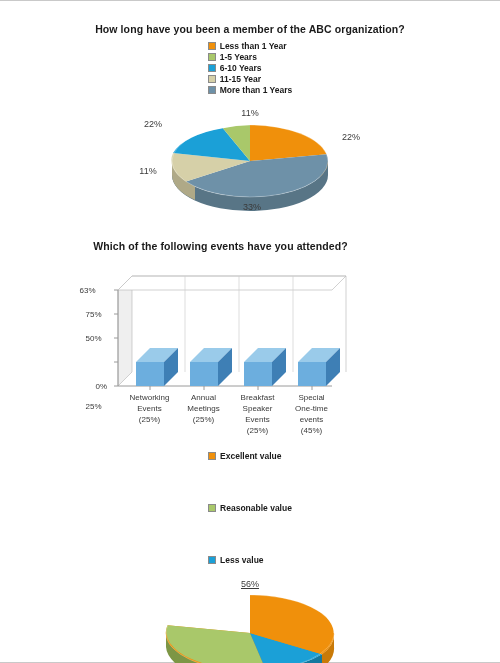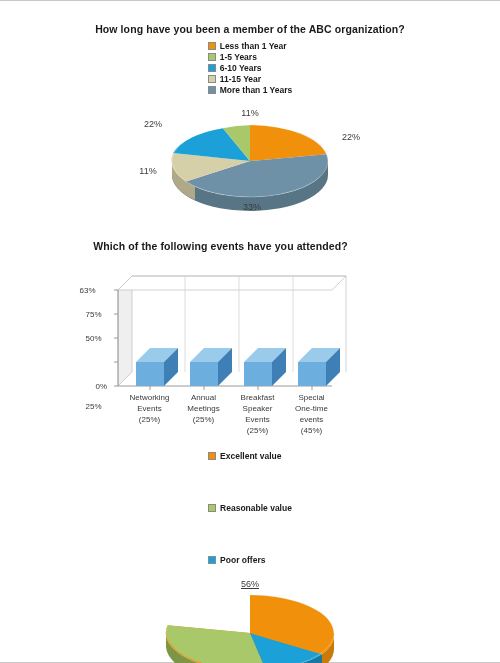--- a/index.html
+++ b/index.html
@@ -214,21 +214,21 @@
       <div class="legend-row">
         <span class="swatch" style="background:#F0900B;"></span>
         <span class="legend-label">Excellent value</span>
       </div>
       <div class="legend-row">
         <span class="swatch" style="background:#A9C86A;"></span>
         <span class="legend-label">Reasonable value</span>
       </div>
       <div class="legend-row">
         <span class="swatch" style="background:#1BA0D7;"></span>
-        <span class="legend-label">Poor offers</span>
+        <span class="legend-label">Less value</span>
       </div>
     </div>
 
     <div class="pie-wrap" style="width:300px;height:115px;margin-top:10px;">
       <svg width="300" height="115" viewBox="0 0 300 115">
         <defs>
           <clipPath id="p3clip">
               <rect x="0" y="0" width="300" height="115"></rect>
             </clipPath>
         </defs>

